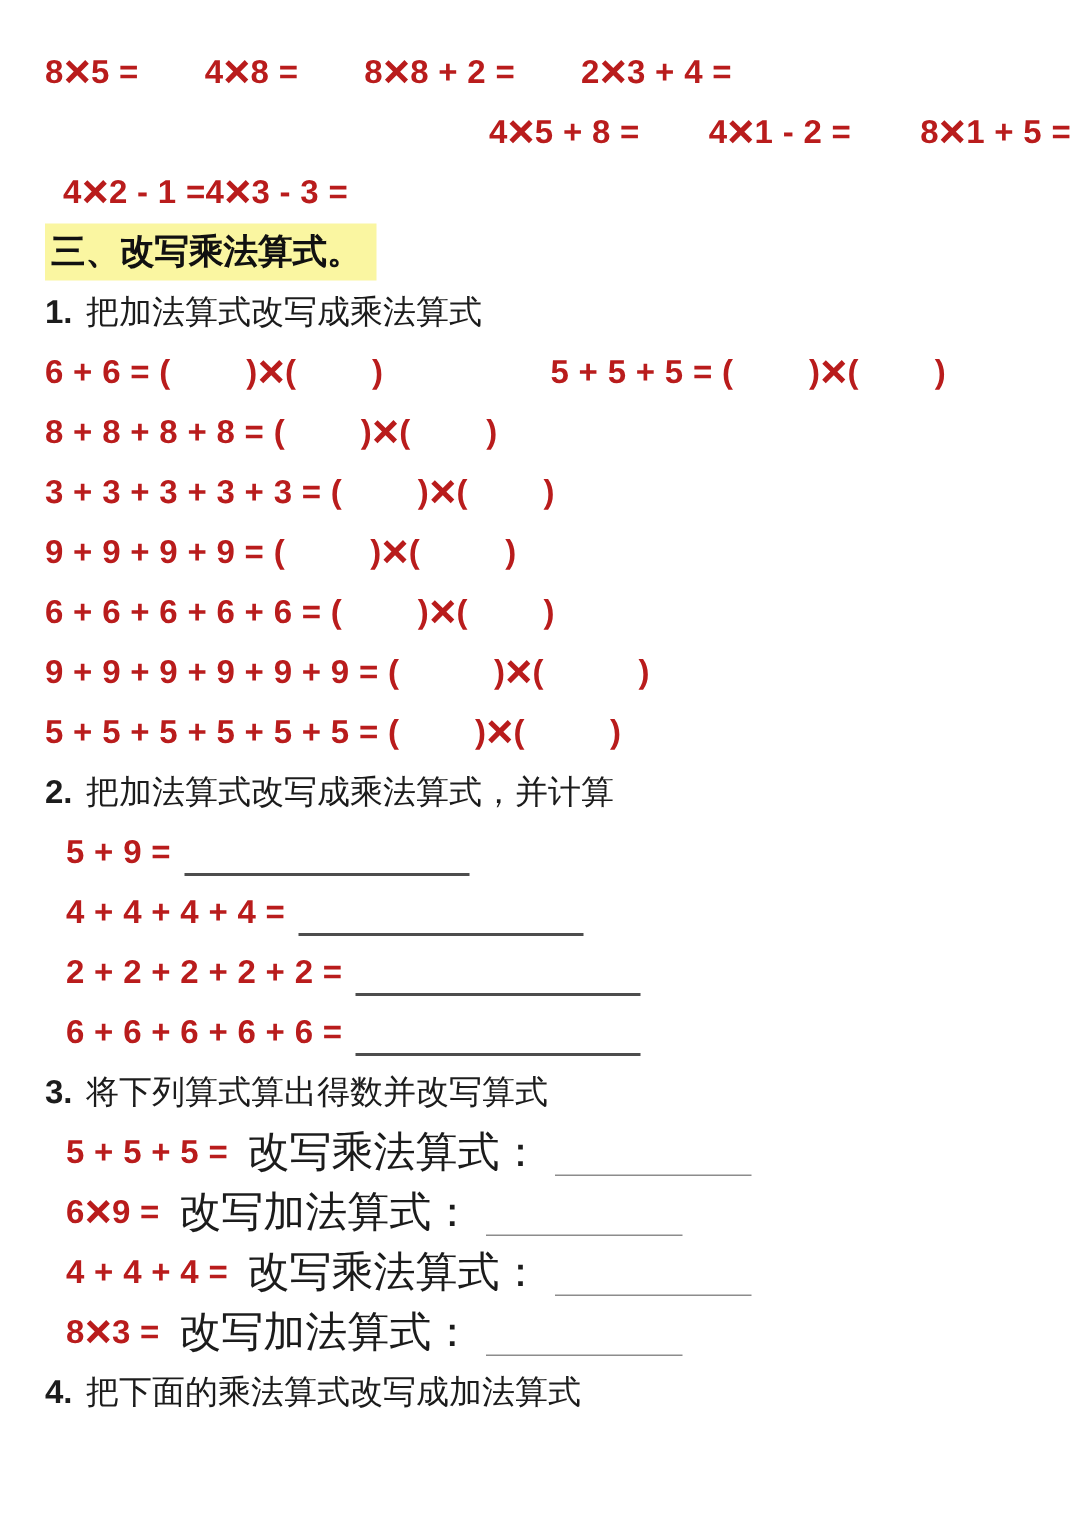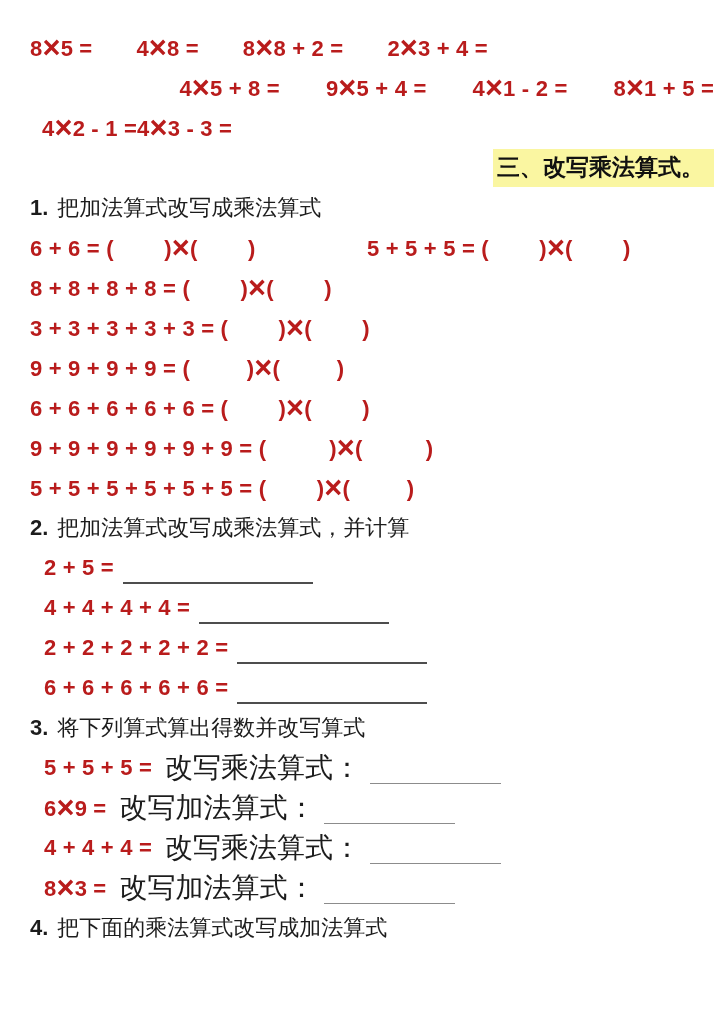--- a/index.html
+++ b/index.html
@@ -22,21 +22,21 @@
     letter-spacing:0.2px;
   }
   .mult { font-size:1.4em; line-height:1; vertical-align:-0.08em; font-weight:600; }
 
   
   .calc-row.g1 { gap:44px; }
   .calc-row.g2 { gap:46px;justify-content:flex-end; }
   .calc-row.g3 { padding-left:12px; }
 
   
-  .heading-line { height:40px;justify-content:flex-end; }
+  .heading-line { height:40px; }
   .hl {
     display:inline-block;
     background:#faf6a1;
     font-size:23px;
     font-weight:700;
     padding:3px 10px 4px 4px;
     color:#111;
   }
 
   
@@ -71,21 +71,20 @@
 <div class="page">
 
   <div class="line calc-row g1">
     <span class="expr">8<span class="mult">×</span>5 =</span>
     <span class="expr">4<span class="mult">×</span>8 =</span>
     <span class="expr">8<span class="mult">×</span>8 + 2 =</span>
     <span class="expr">2<span class="mult">×</span>3 + 4 =</span>
   </div>
   <div class="line calc-row g2">
     <span class="expr">4<span class="mult">×</span>5 + 8 =</span>
-    <span class="expr">9<span class="mult">×</span>5 + 4 =</span>
     <span class="expr">4<span class="mult">×</span>1 - 2 =</span>
     <span class="expr">8<span class="mult">×</span>1 + 5 =</span>
   </div>
   <div class="line calc-row g3">
     <span class="expr">4<span class="mult">×</span>2 - 1 =</span>
     <span class="expr">4<span class="mult">×</span>3 - 3 =</span>
   </div>
 
   <div class="line heading-line">
     <span class="hl" style="background: rgb(250, 246, 161);">三、改写乘法算式。</span>
@@ -116,21 +115,21 @@
   </div>
   <div class="line">
     <span class="expr">5 + 5 + 5 + 5 + 5 + 5 = (        )<span class="mult">×</span>(         )</span>
   </div>
 
   <div class="line sub-title">
     <span class="sub-label">2.</span>
     <span class="title-text">把加法算式改写成乘法算式，并计算</span>
   </div>
   <div class="line item">
-    <span class="expr">2 + 5 =</span>
+    <span class="expr">5 + 9 =</span>
     <span class="blank"></span>
   </div>
   <div class="line item">
     <span class="expr">4 + 4 + 4 + 4 =</span>
     <span class="blank"></span>
   </div>
   <div class="line item">
     <span class="expr">2 + 2 + 2 + 2 + 2 =</span>
     <span class="blank"></span>
   </div>

